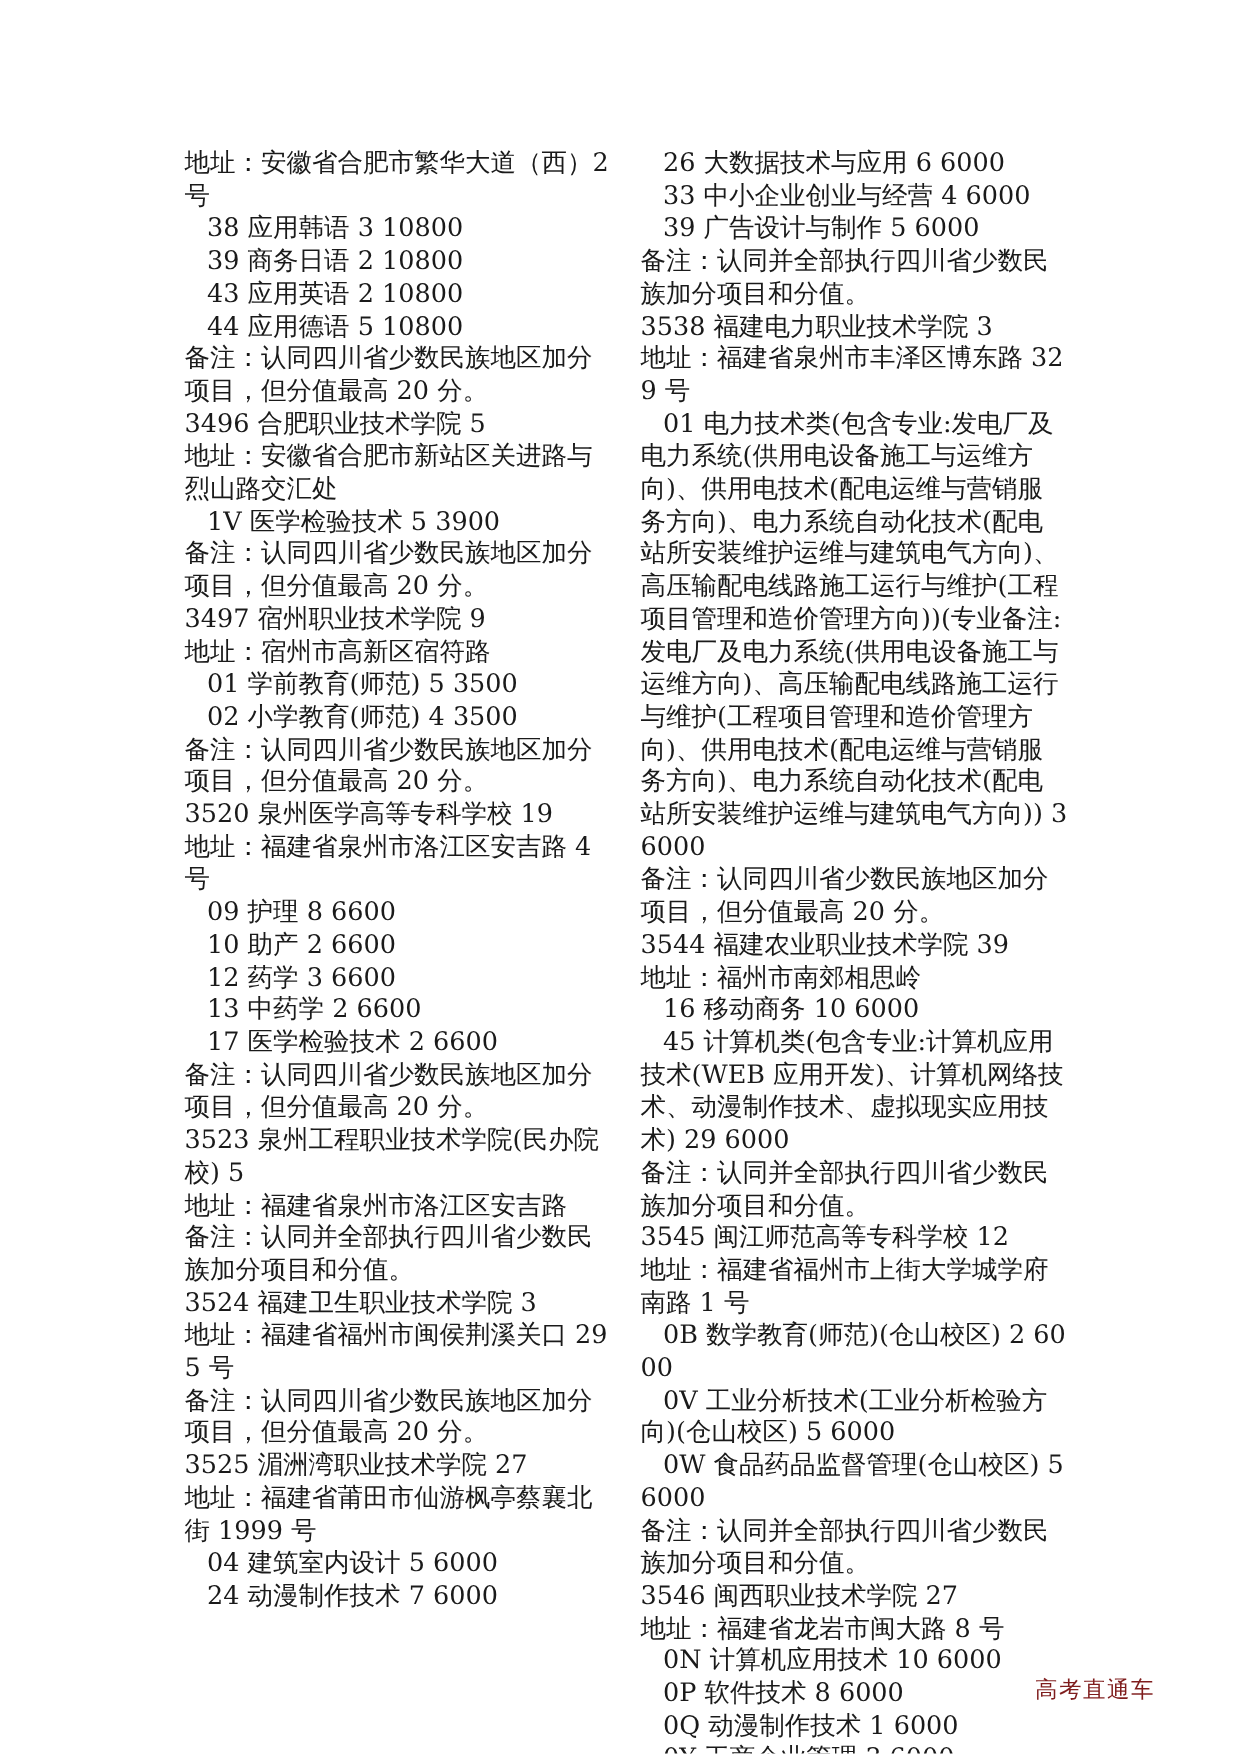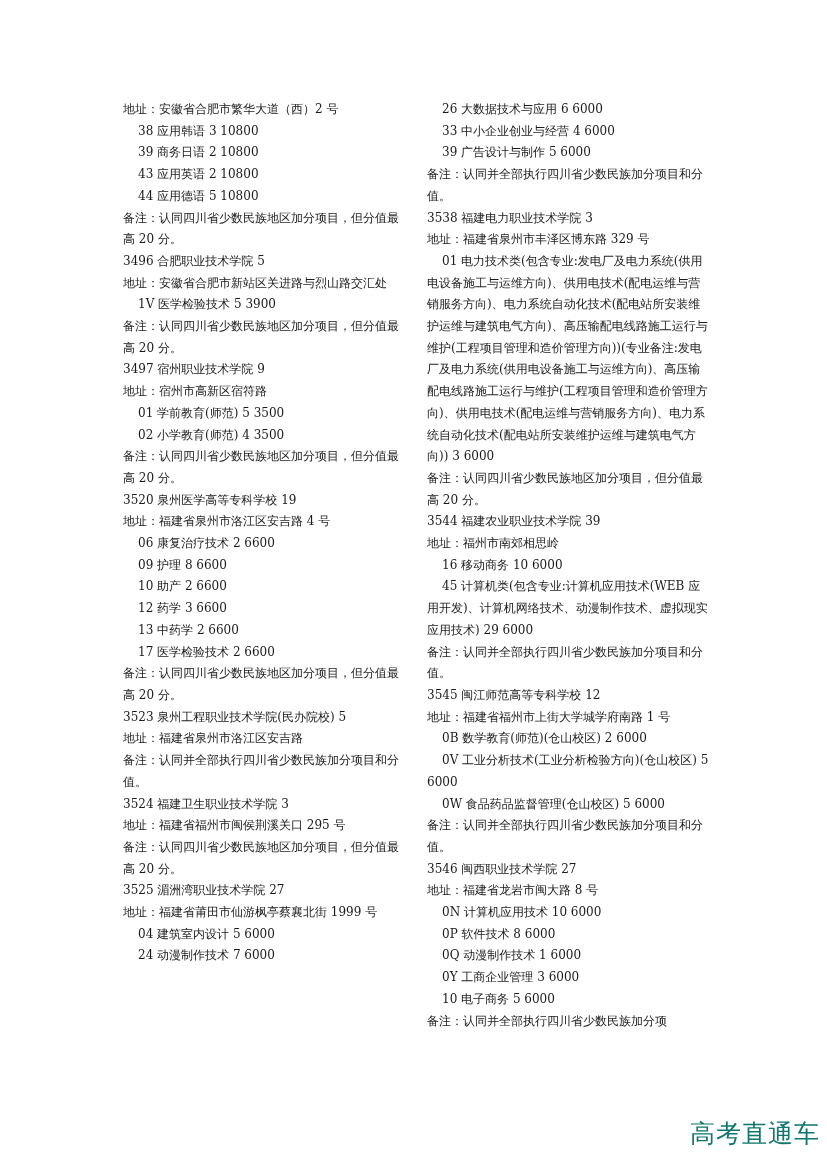--- a/index.html
+++ b/index.html
@@ -1,24 +1,24 @@
 <!DOCTYPE html>
 <html><head>
   <meta charset="utf-8">
   <style>
     html, body { margin: 0; padding: 0; background: #ffffff; }
     body { width: 827px; height: 1169px; position: relative; overflow: hidden;
            font-family: "DejaVu Serif", "Liberation Serif", serif; color: #1a1a1a; }
-    .col { position: absolute; top: 99px; width: 285px; font-size: 12px; line-height: 21.7px; }
+    .col { position: absolute; top: 99px; width: 285px; font-size: 17px; line-height: 21.7px; }
     #left { left: 123px; }
     #right { left: 427px; }
     .ln { white-space: normal; word-break: break-all; }
     .ind { text-indent: 15px; }
     .watermark { position: absolute; left: 690px; top: 1117px; font-family: "DejaVu Sans", "Liberation Sans", sans-serif;
-                 font-size: 25px; color: #0f766e; letter-spacing: 1px; }
+                 font-size: 15px; color: #7f1d1d; letter-spacing: 1px; }
   </style>
 </head>
 <body>
 
 <div id="left" class="col">
     <div class="ln">地址：安徽省合肥市繁华大道（西）2 号</div>
     <div class="ln ind">38 应用韩语 3 10800</div>
     <div class="ln ind">39 商务日语 2 10800</div>
     <div class="ln ind">43 应用英语 2 10800</div>
     <div class="ln ind">44 应用德语 5 10800</div>
@@ -27,21 +27,20 @@
     <div class="ln">地址：安徽省合肥市新站区关进路与烈山路交汇处</div>
     <div class="ln ind">1V 医学检验技术 5 3900</div>
     <div class="ln">备注：认同四川省少数民族地区加分项目，但分值最高 20 分。</div>
     <div class="ln">3497 宿州职业技术学院 9</div>
     <div class="ln">地址：宿州市高新区宿符路</div>
     <div class="ln ind">01 学前教育(师范) 5 3500</div>
     <div class="ln ind">02 小学教育(师范) 4 3500</div>
     <div class="ln">备注：认同四川省少数民族地区加分项目，但分值最高 20 分。</div>
     <div class="ln">3520 泉州医学高等专科学校 19</div>
     <div class="ln">地址：福建省泉州市洛江区安吉路 4 号</div>
-    <div class="ln ind">06 康复治疗技术 2 6600</div>
     <div class="ln ind">09 护理 8 6600</div>
     <div class="ln ind">10 助产 2 6600</div>
     <div class="ln ind">12 药学 3 6600</div>
     <div class="ln ind">13 中药学 2 6600</div>
     <div class="ln ind">17 医学检验技术 2 6600</div>
     <div class="ln">备注：认同四川省少数民族地区加分项目，但分值最高 20 分。</div>
     <div class="ln">3523 泉州工程职业技术学院(民办院校) 5</div>
     <div class="ln">地址：福建省泉州市洛江区安吉路</div>
     <div class="ln">备注：认同并全部执行四川省少数民族加分项目和分值。</div>
     <div class="ln">3524 福建卫生职业技术学院 3</div>

